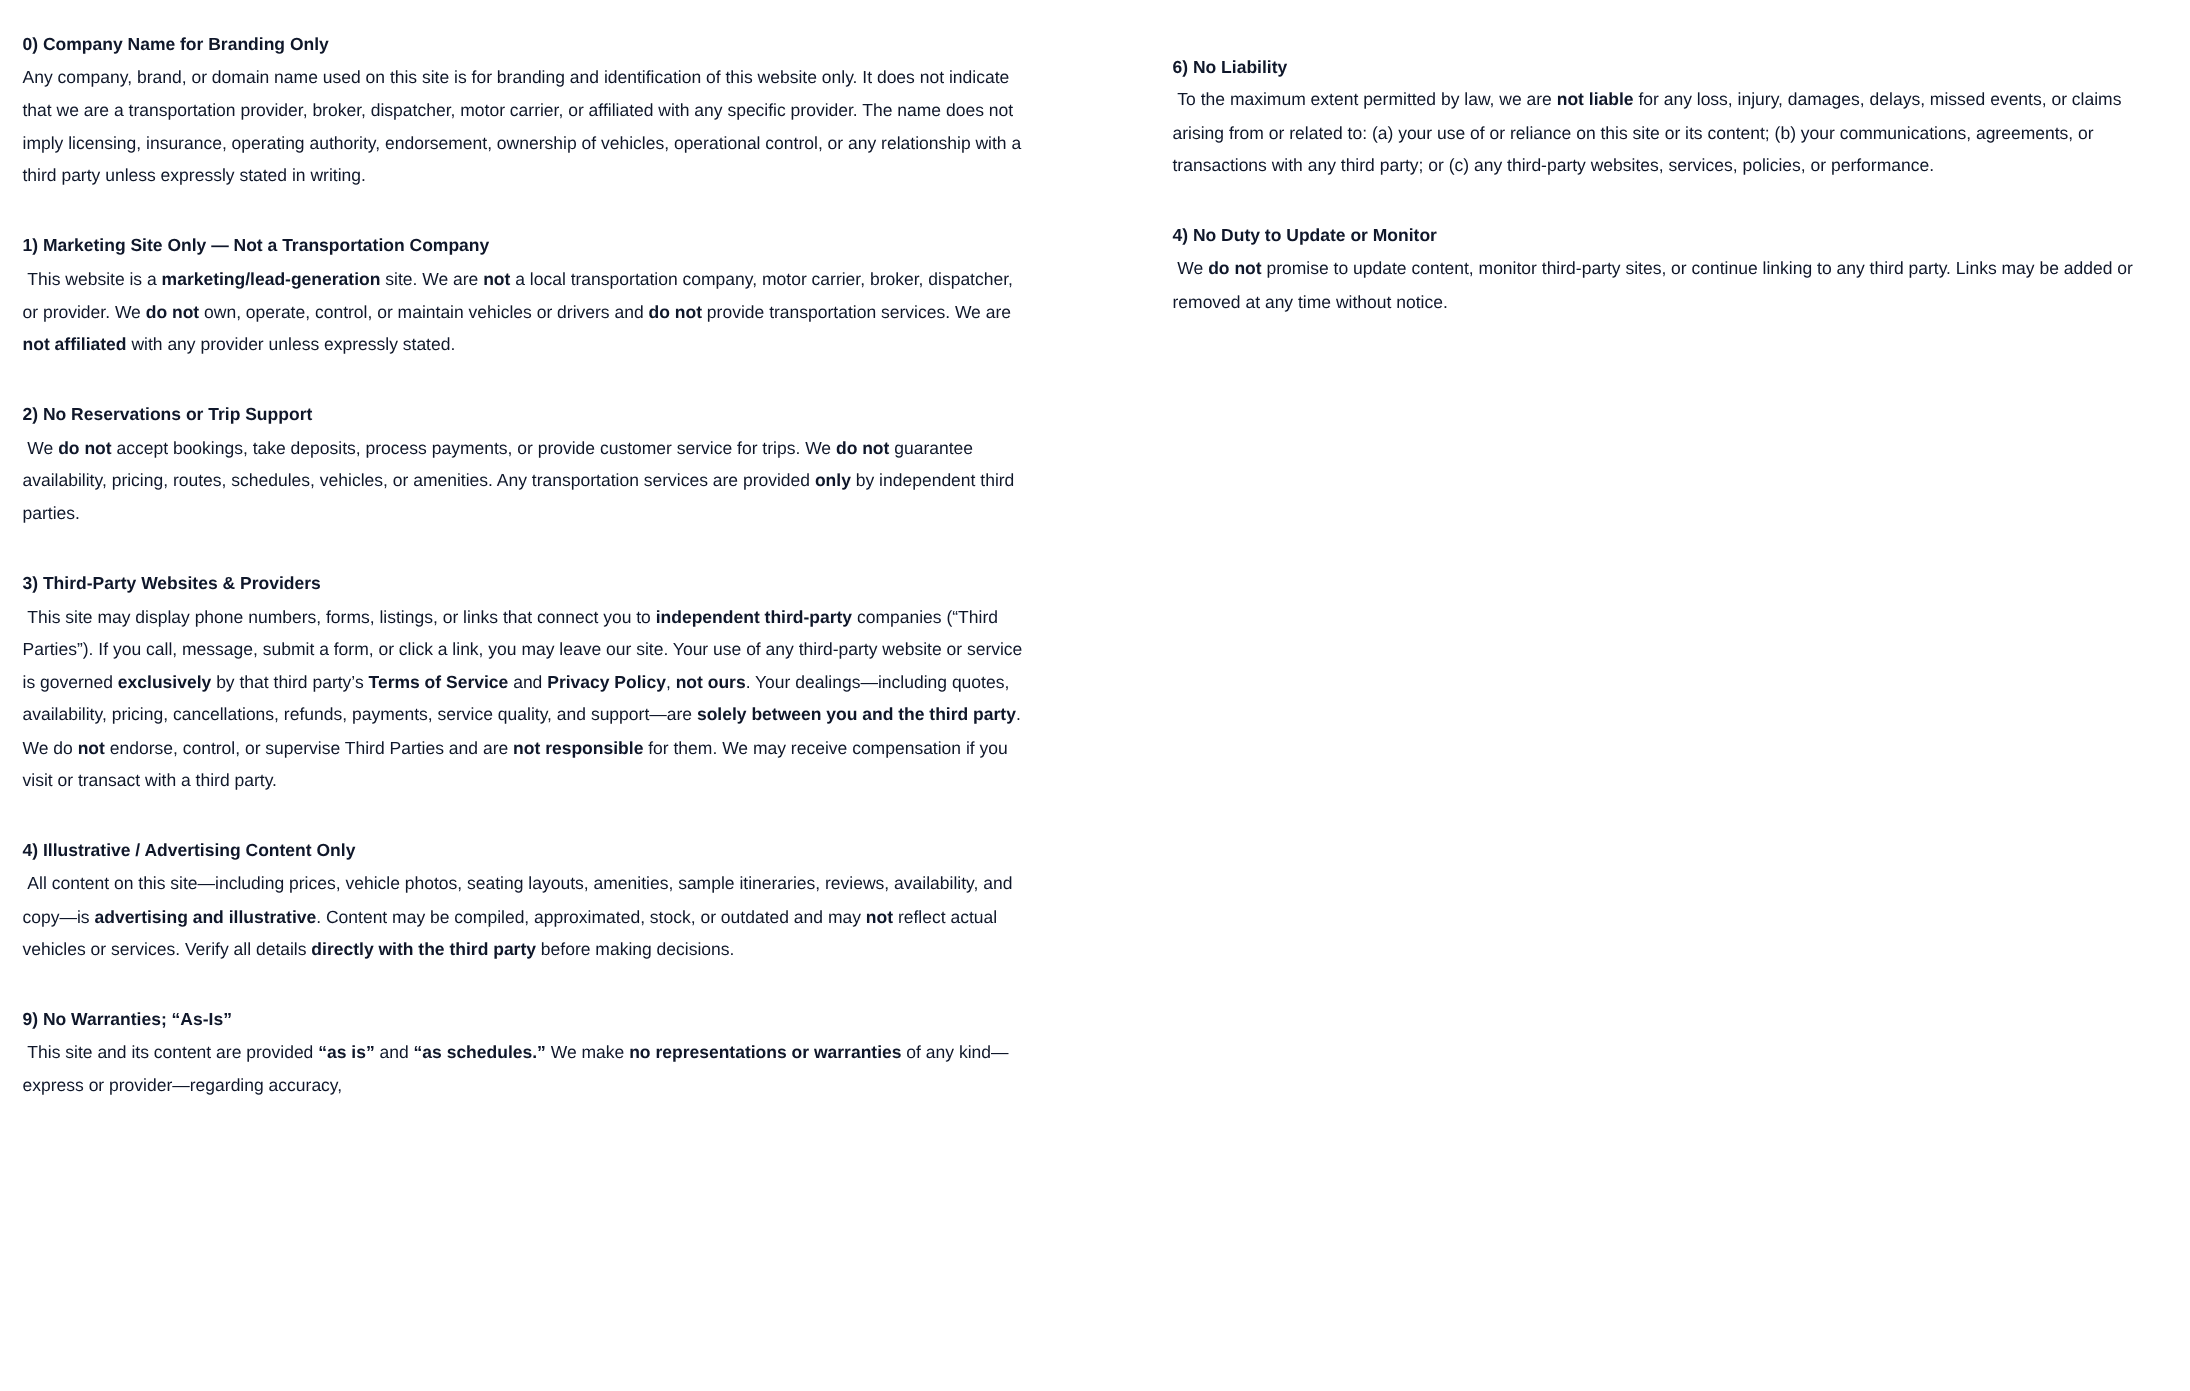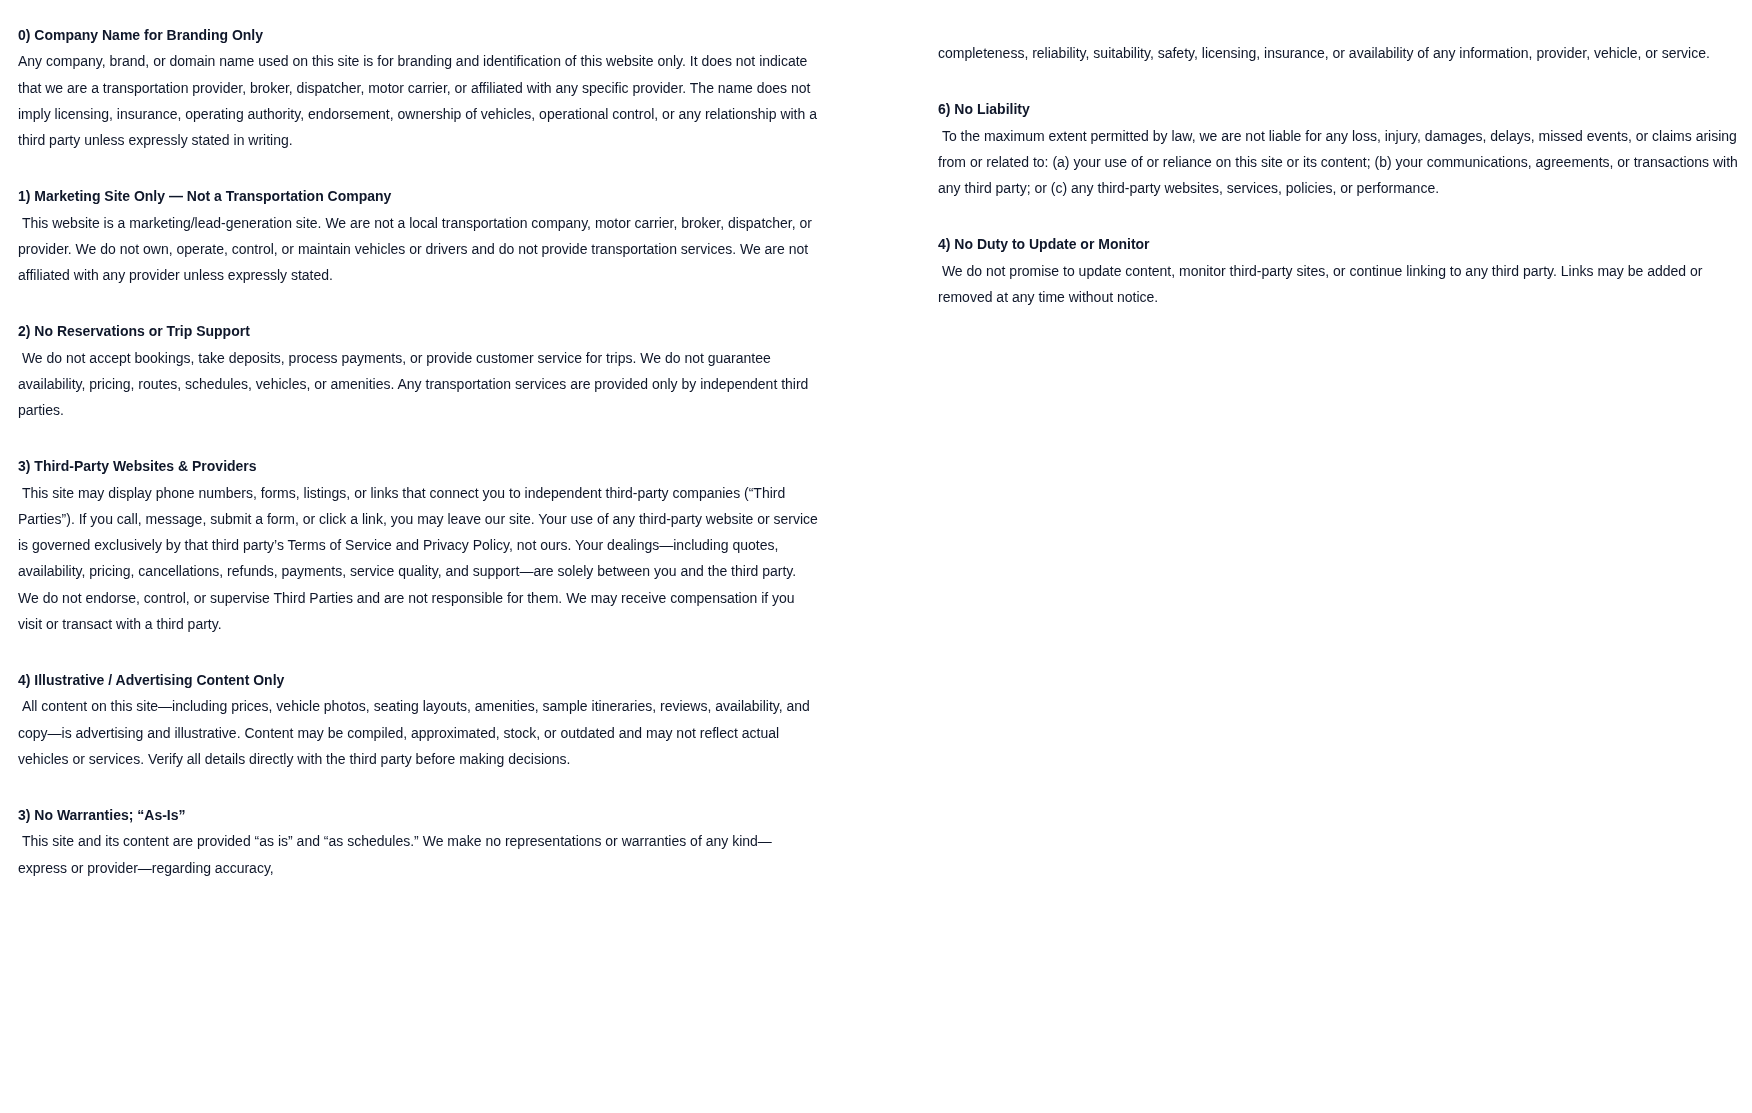--- a/index.html
+++ b/index.html
@@ -32,33 +32,32 @@
   p.section {
     margin: 0 0 30px 0;
   }
   p.section:last-child {
     margin-bottom: 0;
   }
   .heading {
     font-weight: 700;
   }
   .bold {
-    font-weight: 400;
+    font-weight: 700;
   }
 </style>
 </head>
 <body>
 
 <div class="page">
   <div class="column column-left">
       <p class="section"><strong class="heading">0) Company Name for Branding Only</strong><br><span>Any company, brand, or domain name used on this site is for branding and identification of this website only. It does not indicate that we are a transportation provider, broker, dispatcher, motor carrier, or affiliated with any specific provider. The name does not imply licensing, insurance, operating authority, endorsement, ownership of vehicles, operational control, or any relationship with a third party unless expressly stated in writing.</span></p>
       <p class="section"><strong class="heading">1) Marketing Site Only — Not a Transportation Company</strong><br><span>&nbsp;This website is a </span><strong class="bold">marketing/lead-generation</strong><span> site. We are </span><strong class="bold">not</strong><span> a local transportation company, motor carrier, broker, dispatcher, or provider. We </span><strong class="bold">do not</strong><span> own, operate, control, or maintain vehicles or drivers and </span><strong class="bold">do not</strong><span> provide transportation services. We are </span><strong class="bold">not affiliated</strong><span> with any provider unless expressly stated.</span></p>
       <p class="section"><strong class="heading">2) No Reservations or Trip Support</strong><br><span>&nbsp;We </span><strong class="bold">do not</strong><span> accept bookings, take deposits, process payments, or provide customer service for trips. We </span><strong class="bold">do not</strong><span> guarantee availability, pricing, routes, schedules, vehicles, or amenities. Any transportation services are provided </span><strong class="bold">only</strong><span> by independent third parties.</span></p>
       <p class="section"><strong class="heading">3) Third-Party Websites &amp; Providers</strong><br><span>&nbsp;This site may display phone numbers, forms, listings, or links that connect you to </span><strong class="bold">independent third-party</strong><span> companies (“Third Parties”). If you call, message, submit a form, or click a link, you may leave our site. Your use of any third-party website or service is governed </span><strong class="bold">exclusively</strong><span> by that third party’s </span><strong class="bold">Terms of Service</strong><span> and </span><strong class="bold">Privacy Policy</strong><span>, </span><strong class="bold">not ours</strong><span>. Your dealings—including quotes, availability, pricing, cancellations, refunds, payments, service quality, and support—are </span><strong class="bold">solely between you and the third party</strong><span>. We do </span><strong class="bold">not</strong><span> endorse, control, or supervise Third Parties and are </span><strong class="bold">not responsible</strong><span> for them. We may receive compensation if you visit or transact with a third party.</span></p>
       <p class="section"><strong class="heading">4) Illustrative / Advertising Content Only</strong><br><span>&nbsp;All content on this site—including prices, vehicle photos, seating layouts, amenities, sample itineraries, reviews, availability, and copy—is </span><strong class="bold">advertising and illustrative</strong><span>. Content may be compiled, approximated, stock, or outdated and may </span><strong class="bold">not</strong><span> reflect actual vehicles or services. Verify all details </span><strong class="bold">directly with the third party</strong><span> before making decisions.</span></p>
-      <p class="section"><strong class="heading">3) No Warranties; “As-Is”</strong><br><span>&nbsp;This site and its content are provided </span><strong class="bold">“as is”</strong><span> and </span><strong class="bold">“as schedules.”</strong><span> We make </span><strong class="bold">no representations or warranties</strong><span> of any kind—express or provider—regarding accuracy,</span></p>
+      <p class="section"><strong class="heading">9) No Warranties; “As-Is”</strong><br><span>&nbsp;This site and its content are provided </span><strong class="bold">“as is”</strong><span> and </span><strong class="bold">“as schedules.”</strong><span> We make </span><strong class="bold">no representations or warranties</strong><span> of any kind—express or provider—regarding accuracy,</span></p>
     </div>
   <div class="column column-right">
-      <p class="section"><span>completeness, reliability, suitability, safety, licensing, insurance, or availability of any information, provider, vehicle, or service.</span></p>
       <p class="section"><strong class="heading">6) No Liability</strong><br><span>&nbsp;To the maximum extent permitted by law, we are </span><strong class="bold">not liable</strong><span> for any loss, injury, damages, delays, missed events, or claims arising from or related to: (a) your use of or reliance on this site or its content; (b) your communications, agreements, or transactions with any third party; or (c) any third-party websites, services, policies, or performance.</span></p>
       <p class="section"><strong class="heading">4) No Duty to Update or Monitor</strong><br><span>&nbsp;We </span><strong class="bold">do not</strong><span> promise to update content, monitor third-party sites, or continue linking to any third party. Links may be added or removed at any time without notice.</span></p>
     </div>
 </div>
 
 </body></html>

